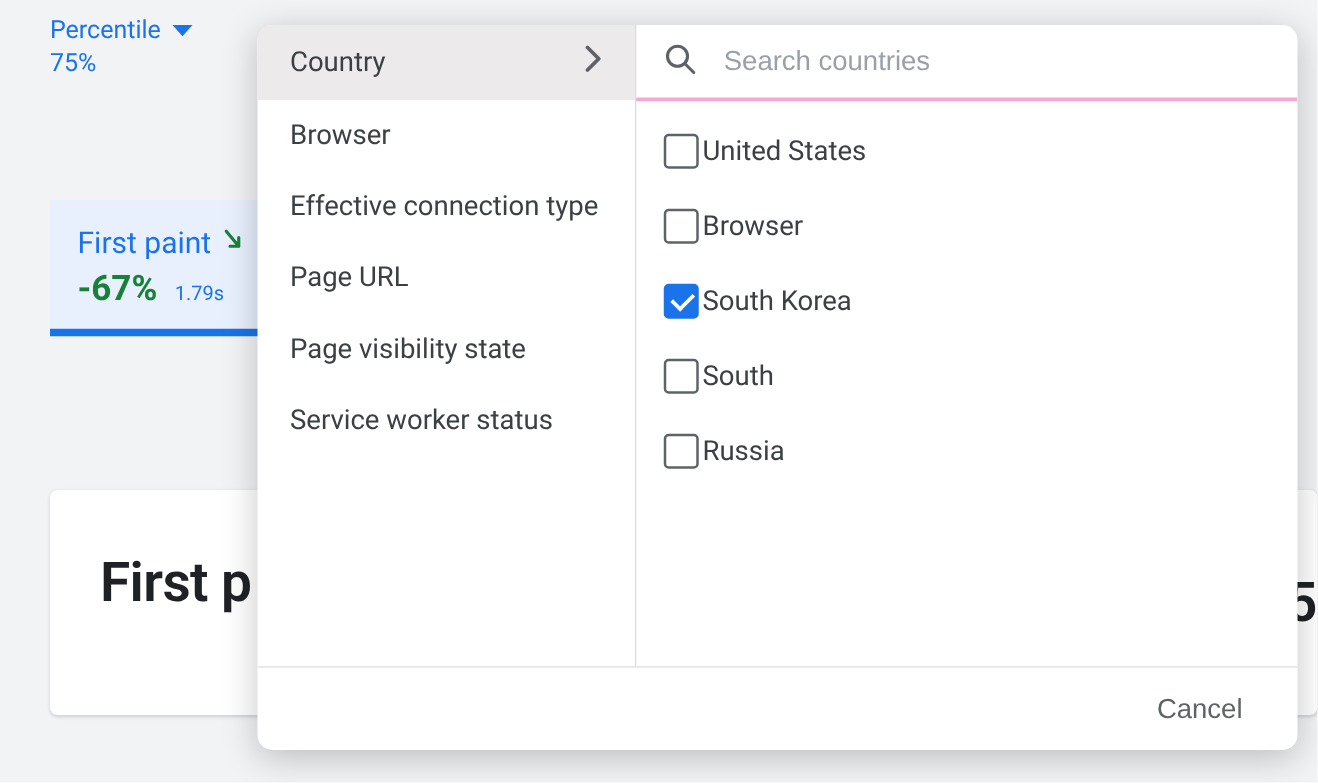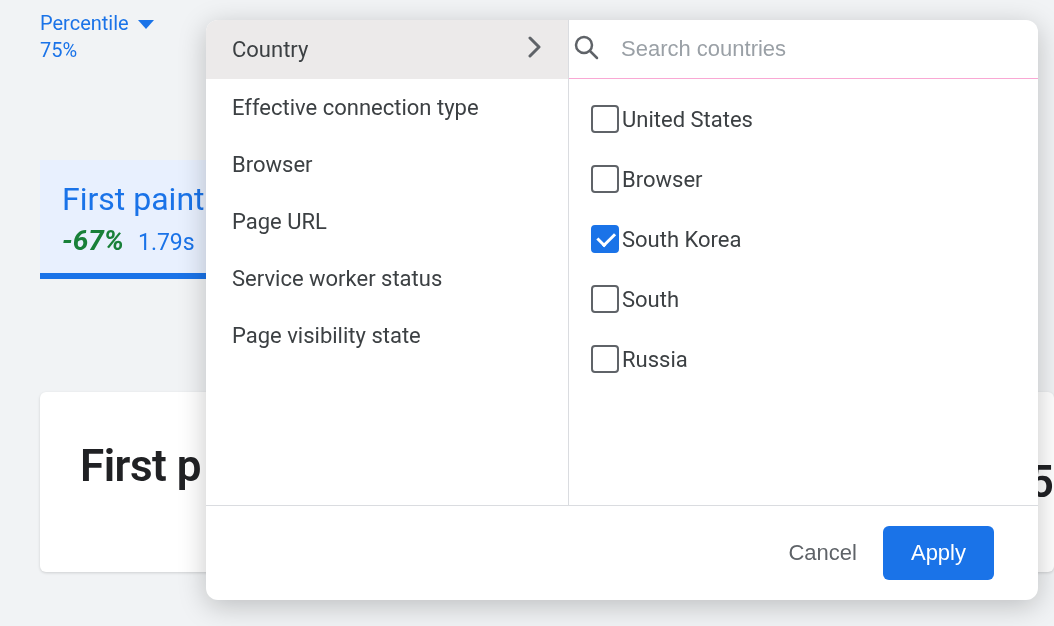--- a/index.html
+++ b/index.html
@@ -23,24 +23,24 @@
 
     .metric-card {
       position: absolute;
       top: 160px; left: 40px;
       width: 340px;
       background: #e8f0fe;
       border-bottom: 6px solid #1a73e8;
       padding: 20px 22px 16px 22px;
     }
     .metric-title-row { display: flex; align-items: center; gap: 10px; }
-    .metric-title { color: #1a73e8; font-size: 32px; }
+    .metric-title { color: #1a73e8; font-size: 24px; }
     .metric-value-row { display: flex; align-items: baseline; gap: 14px; margin-top: 6px;}
-    .metric-delta { color: #188038; font-weight: 700; font-size: 28px; font-style: italic; }
-    .metric-time { color: #1a73e8; font-size: 23px; }
+    .metric-delta { color: #188038; font-weight: 700; font-size: 28px; }
+    .metric-time { color: #1a73e8; font-size: 16px; }
 
     .detail-card {
       position: absolute;
       top: 392px; left: 40px;
       right: 0;
       height: 180px;
       background: #fff;
       border-radius: 6px;
       box-shadow: 0 1px 3px rgba(0,0,0,0.15);
       padding: 48px 40px;
@@ -63,39 +63,39 @@
       background: #fff;
       border-radius: 12px;
       box-shadow: 0 6px 28px rgba(0,0,0,0.22);
       display: flex;
       flex-direction: column;
       overflow: hidden;
     }
     .dialog-body { flex: 1; display: flex; overflow: hidden; }
 
     .left-panel {
-      width: 363px;
+      width: 303px;
       border-right: 1px solid #dadce0;
       display: flex; flex-direction: column;
     }
     .left-item {
       display: flex; align-items: center; justify-content: space-between;
       padding: 16px 26px;
       font-size: 22px;
       cursor: pointer;
       color: #3c4043;
     }
     .left-item.selected { background: #eceaea; }
     .left-item svg { flex-shrink: 0; }
 
     .right-panel { flex: 1; display: flex; flex-direction: column; }
     .search-row {
       display: flex; align-items: center; gap: 22px;
-      padding: 14px 4px;
-      border-bottom: 1px solid #f9a8d4;
+      padding: 14px 22px;
+      border-bottom: 3px solid #f9a8d4;
     }
     .search-input {
       border: none; outline: none;
       font-size: 22px; color: #3c4043;
       flex: 1;
     }
     .search-input::placeholder { color: #9aa0a6; }
 
     .options-list { flex: 1; overflow: auto; padding: 10px 22px; }
     .option-row {
@@ -172,33 +172,33 @@
     <div class="left-panel">
       <div class="left-item selected">
         <span>Country</span>
         <span>
           <svg width="14" height="22" viewBox="0 0 14 22">
               <path d="M2 2 L11 11 L2 20" stroke="#5f6368" stroke-width="3" fill="none" stroke-linecap="round" stroke-linejoin="round"></path>
             </svg>
         </span>
       </div>
       <div class="left-item">
+        <span>Browser</span>
+      </div>
+      <div class="left-item">
         <span>Effective connection type</span>
       </div>
       <div class="left-item">
-        <span>Browser</span>
-      </div>
-      <div class="left-item">
         <span>Page URL</span>
       </div>
       <div class="left-item">
+        <span>Page visibility state</span>
+      </div>
+      <div class="left-item">
         <span>Service worker status</span>
-      </div>
-      <div class="left-item">
-        <span>Page visibility state</span>
       </div>
     </div>
 
     <div class="right-panel">
       <div class="search-row">
         <span>
           <svg width="26" height="26" viewBox="0 0 26 26">
               <circle cx="11" cy="11" r="8" stroke="#5f6368" stroke-width="2.5" fill="none"></circle>
               <line x1="17" y1="17" x2="24" y2="24" stroke="#5f6368" stroke-width="2.5" stroke-linecap="round"></line>
             </svg>
@@ -225,15 +225,14 @@
         <div class="option-row">
           <span class="cbox"></span>
           <span>Russia</span>
         </div>
       </div>
     </div>
   </div>
 
   <div class="dialog-footer">
     <button class="btn-cancel">Cancel</button>
-    <button class="btn-apply">Apply</button>
   </div>
 </div>
 
 </body></html>

